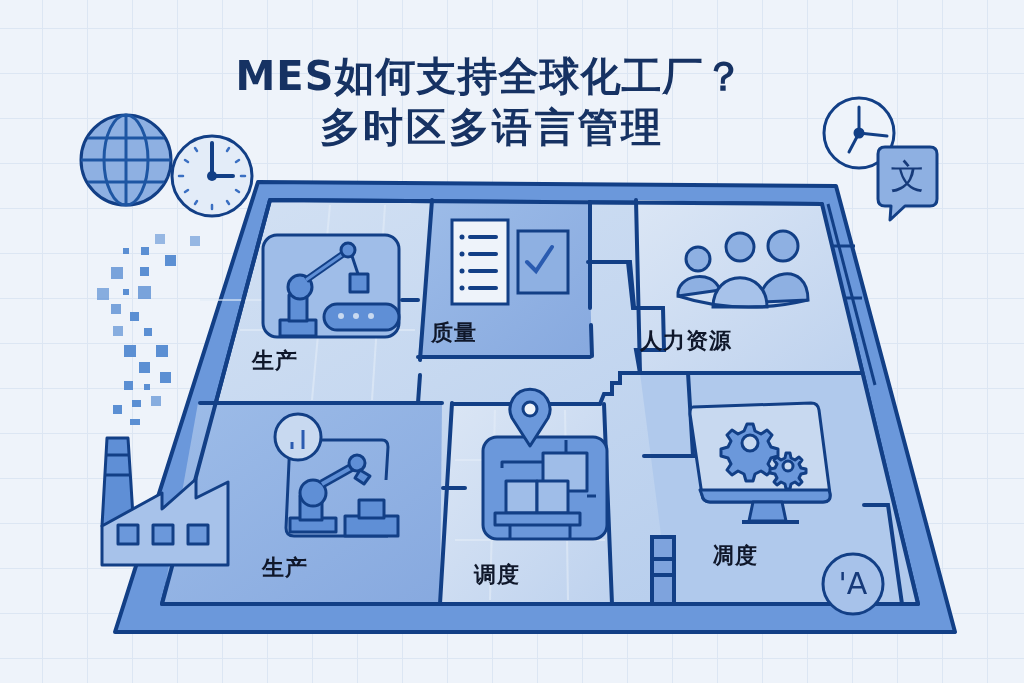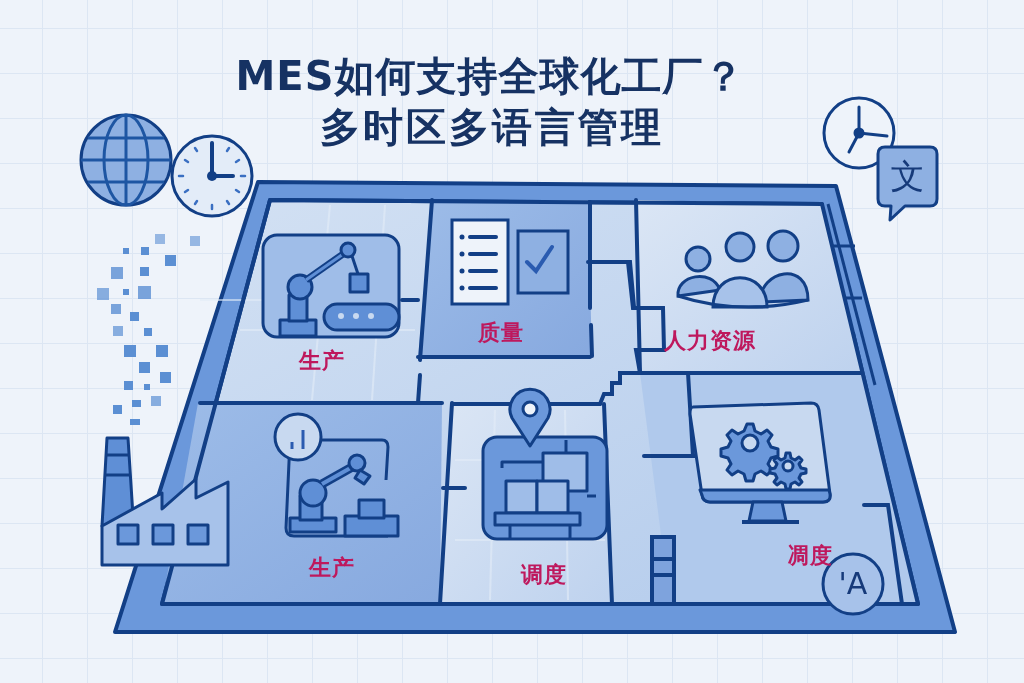--- a/index.html
+++ b/index.html
@@ -15,22 +15,22 @@
   }
   .title {
     position: absolute; left: 0; width: 1024px; text-align: center;
     color: #163263; font-weight: bold; letter-spacing: 1px;
     font-family: "DejaVu Sans", "Liberation Sans", sans-serif;
   }
   .title.l1 { top: 52px; font-size: 40px; line-height: 48px; left: -22px; }
   .title.l2 { top: 102px; font-size: 40px; line-height: 50px; left: -20px; letter-spacing: 3px; }
   svg.art { position: absolute; left: 0; top: 0; }
   .lbl {
-    position: absolute; color: #be185d; font-size: 22px; font-weight: bold;
-    text-align: center; width: 140px; letter-spacing: 1px;
+    position: absolute; color: #0f172a; font-size: 22px; font-weight: bold;
+    text-align: left; width: 140px; letter-spacing: 1px;
     font-family: "DejaVu Sans", "Liberation Sans", sans-serif;
   }
   .glyph {
     position: absolute; color: #163a7a; text-align: center;
     font-family: "DejaVu Sans", "Liberation Sans", sans-serif;
   }
 </style>
 </head>
 <body>
 
@@ -295,13 +295,13 @@
 </svg>
 
 <div class="glyph" style="left:885px; top:152px; width:45px; font-size:34px; line-height:48px;">文</div>
 <div class="glyph" style="left:823px; top:560px; width:60px; font-size:30px; line-height:48px;">'A</div>
 
 <div class="lbl" style="left:252px; top:346px;">生产</div>
 <div class="lbl" style="left:431px; top:318px;">质量</div>
 <div class="lbl" style="left:640px; top:326px;">人力资源</div>
 <div class="lbl" style="left:262px; top:553px;">生产</div>
 <div class="lbl" style="left:474px; top:560px;">调度</div>
-<div class="lbl" style="left:740px; top:541px;">凋度</div>
+<div class="lbl" style="left:712px; top:541px;">凋度</div>
 
 </body></html>

